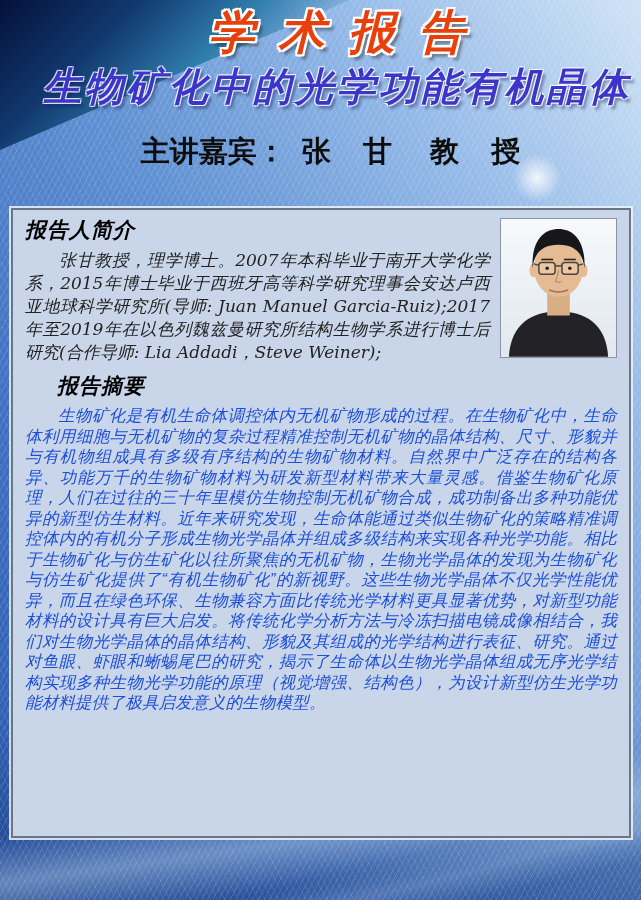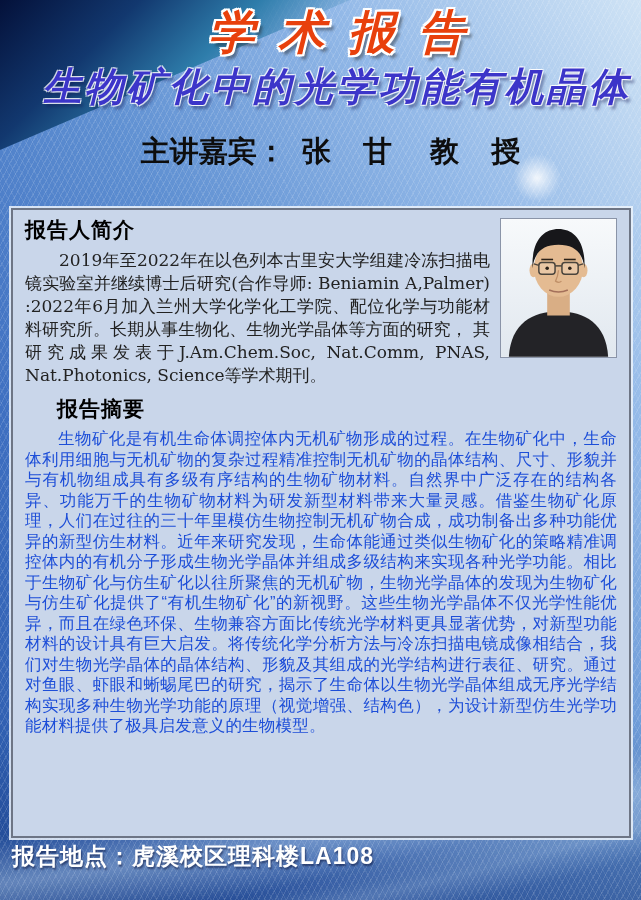--- a/index.html
+++ b/index.html
@@ -51,21 +51,21 @@
   }
   .speaker-line span{white-space:pre;}
   .sp-label{margin-right:16px;}
   .sp-name{margin-right:34px;letter-spacing:4px;}
   .sp-title{letter-spacing:4px;}
 
   .content-box{
     position:absolute;left:11px;top:208px;width:620px;height:630px;z-index:2;
     box-sizing:border-box;background:#c9d6ea;border:2px solid #6d7585;
     box-shadow:0 0 0 2px rgba(236,243,251,0.85);
-    padding:6px 12px 4px 12px;overflow:hidden;
+    padding:6px 12px 4px 12px;overflow:hidden;font-style:italic;
   }
   .sec-heading{
     margin:0 0 5px 0;font-size:21px;font-weight:bold;color:#000;
     font-family:"Liberation Sans",sans-serif;letter-spacing:1px;
   }
   .abs-heading{margin-top:8px;margin-left:32px;}
   .photo{
     float:right;width:117px;height:140px;margin:2px 0 8px 10px;
     border:1px solid #8a94a8;background:#fff;box-sizing:border-box;
   }
@@ -127,24 +127,21 @@
         <line x1="55" y1="47.5" x2="62" y2="47.5" stroke="#4a443c" stroke-width="1.5"></line>
         <line x1="38.5" y1="47" x2="33.5" y2="45.5" stroke="#4a443c" stroke-width="1.5"></line>
         <line x1="78.5" y1="47" x2="83.5" y2="45.5" stroke="#4a443c" stroke-width="1.5"></line>
         <circle cx="47" cy="50" r="1.8" fill="#2a2018"></circle>
         <circle cx="70" cy="50" r="1.8" fill="#2a2018"></circle>
         <path d="M58.5,52 C58,57 57,60 55.5,63 C57.5,64.5 60,64.5 61.5,63" stroke="#c09068" stroke-width="1.3" fill="none"></path>
         <path d="M49,72 Q58.5,76 68,72" stroke="#a4705a" stroke-width="1.6" fill="none"></path>
       </svg>
     </div>
     <h2 class="sec-heading">报告人简介</h2>
-    <p class="bio">2019年至2022年在以色列本古里安大学组建冷冻扫描电镜实验室并继续博士后研究(合作导师: Beniamin A,Palmer) :2022年6月加入兰州大学化学化工学院、配位化学与功能材料研究所。长期从事生物化、生物光学晶体等方面的研究， 其研究成果发表于J.Am.Chem.Soc, Nat.Comm, PNAS, Nat.Photonics, Science等学术期刊。</p>
+    <p class="bio">张甘教授，理学博士。2007年本科毕业于南开大学化学系，2015年博士毕业于西班牙高等科学研究理事会安达卢西亚地球科学研究所(导师: Juan Manuel Garcia-Ruiz);2017年至2019年在以色列魏兹曼研究所结构生物学系进行博士后研究(合作导师: Lia Addadi，Steve Weiner);</p>
     <h2 class="sec-heading abs-heading">报告摘要</h2>
     <p class="abs">生物矿化是有机生命体调控体内无机矿物形成的过程。在生物矿化中，生命体利用细胞与无机矿物的复杂过程精准控制无机矿物的晶体结构、尺寸、形貌并与有机物组成具有多级有序结构的生物矿物材料。自然界中广泛存在的结构各异、功能万千的生物矿物材料为研发新型材料带来大量灵感。借鉴生物矿化原理，人们在过往的三十年里模仿生物控制无机矿物合成，成功制备出多种功能优异的新型仿生材料。近年来研究发现，生命体能通过类似生物矿化的策略精准调控体内的有机分子形成生物光学晶体并组成多级结构来实现各种光学功能。相比于生物矿化与仿生矿化以往所聚焦的无机矿物，生物光学晶体的发现为生物矿化与仿生矿化提供了“有机生物矿化”的新视野。这些生物光学晶体不仅光学性能优异，而且在绿色环保、生物兼容方面比传统光学材料更具显著优势，对新型功能材料的设计具有巨大启发。将传统化学分析方法与冷冻扫描电镜成像相结合，我们对生物光学晶体的晶体结构、形貌及其组成的光学结构进行表征、研究。通过对鱼眼、虾眼和蜥蜴尾巴的研究，揭示了生命体以生物光学晶体组成无序光学结构实现多种生物光学功能的原理（视觉增强、结构色），为设计新型仿生光学功能材料提供了极具启发意义的生物模型。</p>
   </div>
 
   <div class="footer">
-    <div class="f-line">
-      <span>报告地点：</span><span>虎溪校区理科楼LA108</span>
-    </div>
   </div>
 
 </div>
 
 </body></html>

